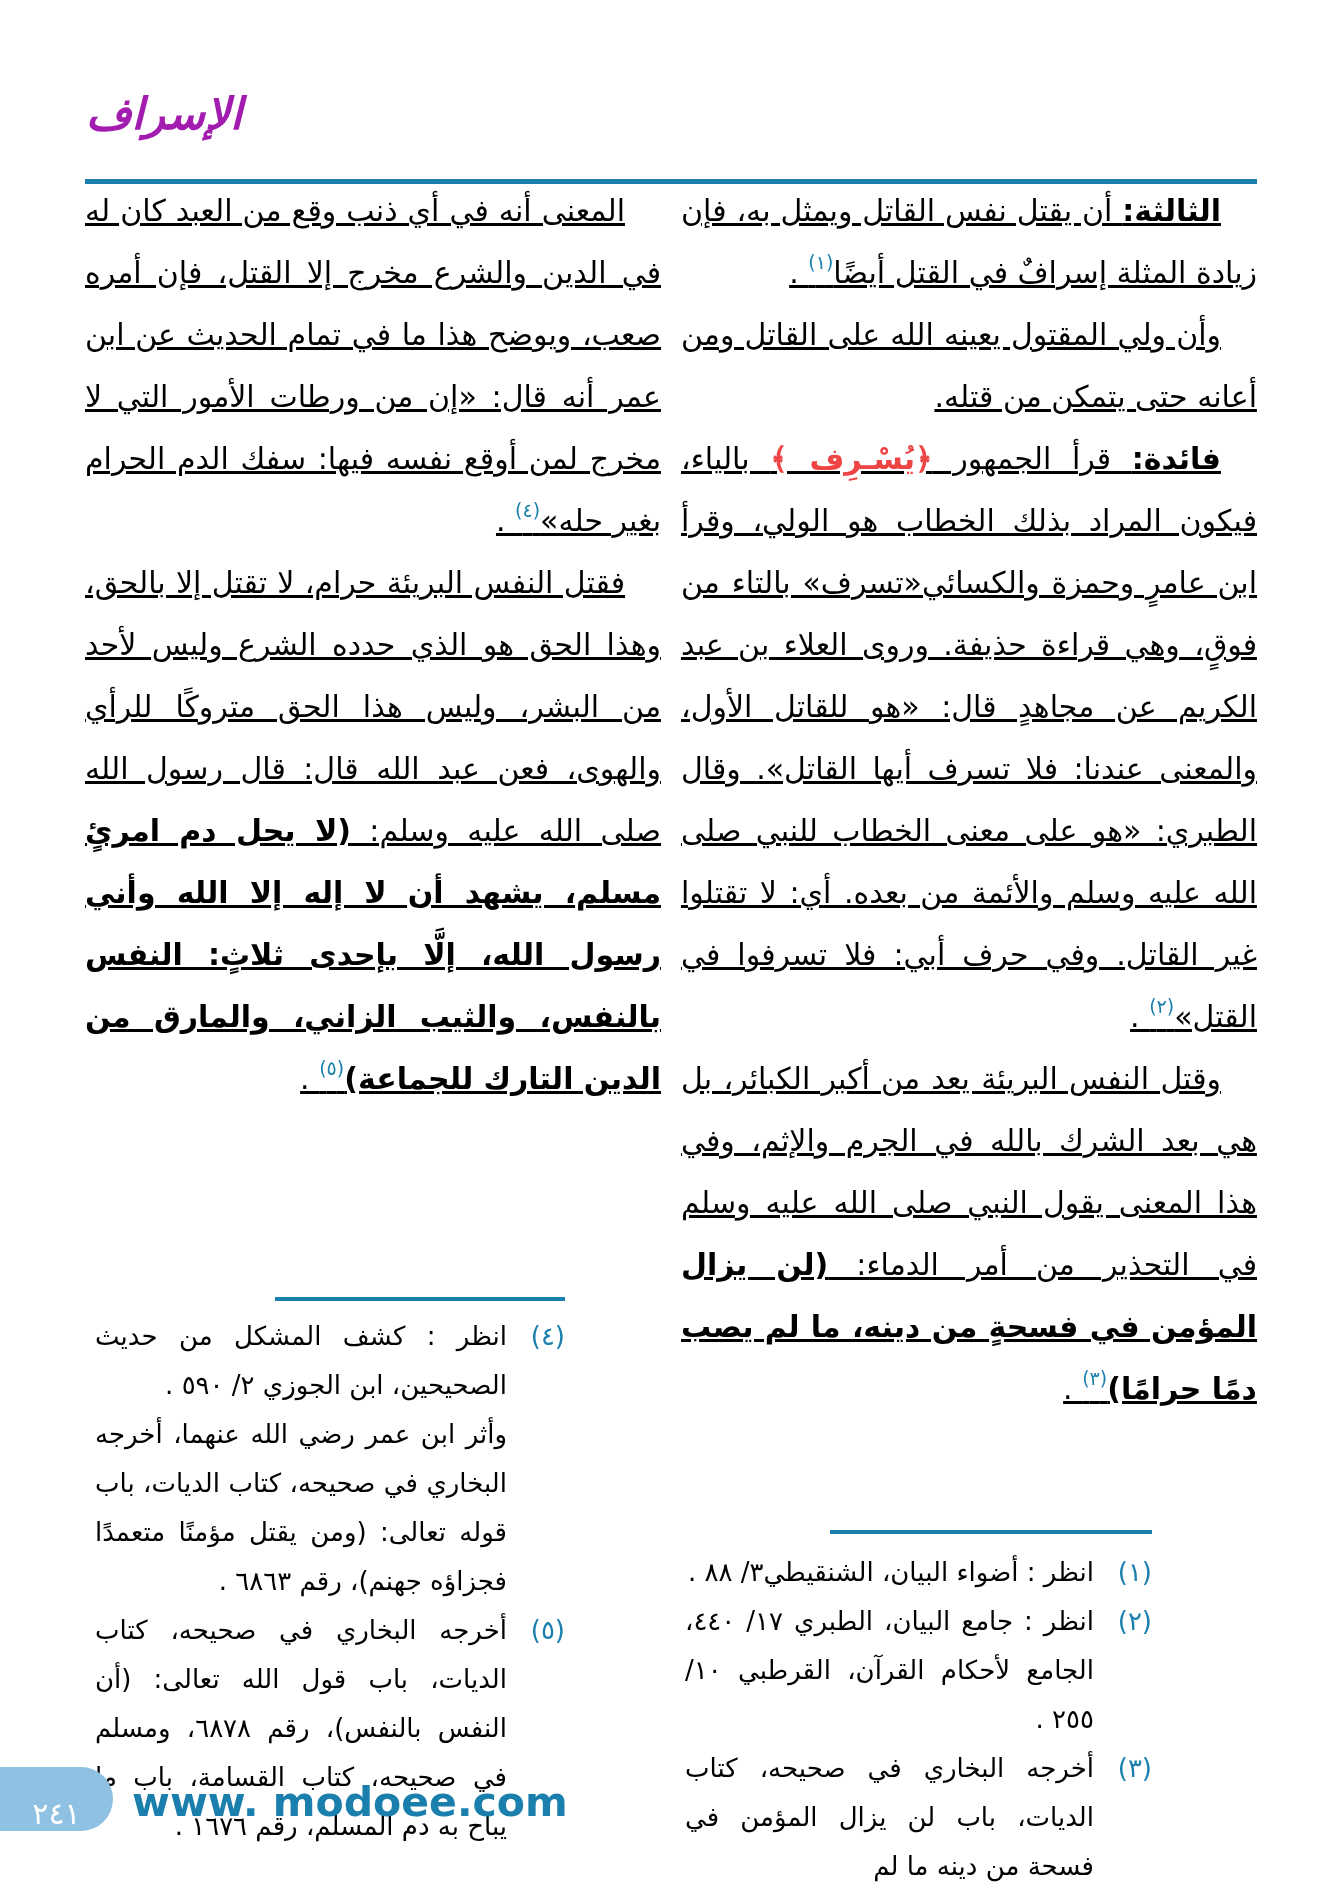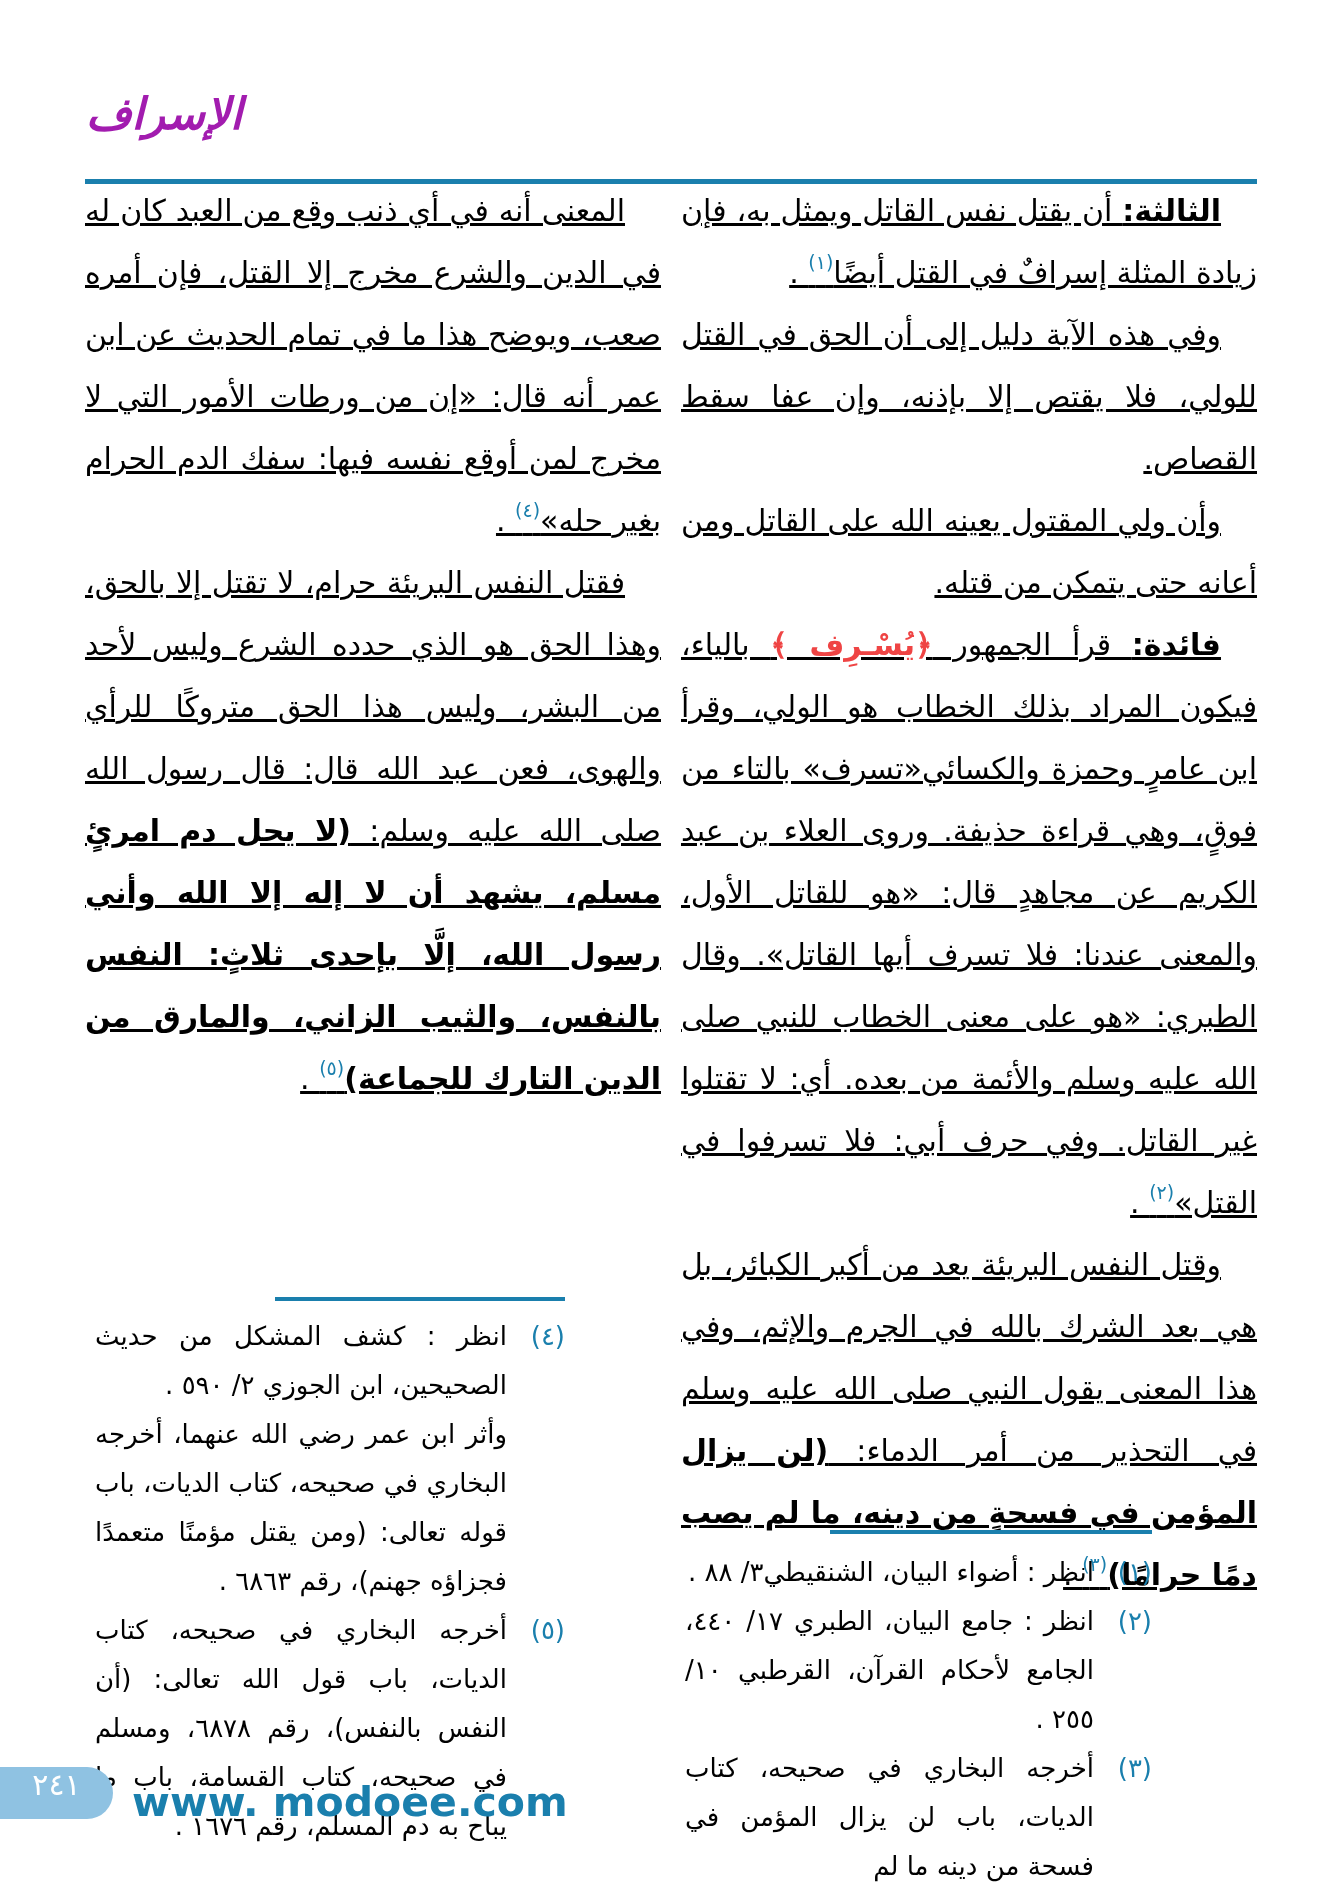--- a/index.html
+++ b/index.html
@@ -60,24 +60,24 @@
   .fn-cont{padding-right:58px;}
   .fn-item{display:flex;gap:8px;}
   .fn-num{
     color:#1a7fad;flex:0 0 50px;text-align:right;white-space:nowrap;
   }
   .fn-text{flex:1 1 auto;}
   .fn-text div{margin:0;}
   
   .page-badge{
     position:absolute;left:0;top:1767px;
-    width:113px;height:52px;
+    width:113px;height:64px;
     background:#8fc2e2;
     border-radius:0 36px 36px 0;
-    display:flex;align-items:flex-start;justify-content:center;
+    display:flex;align-items:flex-end;justify-content:center;
   }
   .page-number{
     color:#ffffff;font-size:30px;letter-spacing:6px;
   }
   .website{
     position:absolute;left:132px;top:1778px;
     color:#1a7fad;font-size:41px;font-weight:bold;
     direction:ltr;
     text-decoration:none;
   }
@@ -85,21 +85,20 @@
 </head>
 <body>
 
 <div class="page">
 
   <div class="page-title">الإسراف</div>
   <div class="header-rule"></div>
 
   <div class="col col-right">
     <p><span class="lead">الثالثة:</span><span> أن يقتل نفس القاتل ويمثل به، فإن زيادة المثلة إسرافٌ في القتل أيضًا</span><span class="fnref">(١)</span><span> .</span></p>
-    <p><span>وفي هذه الآية دليل إلى أن الحق في القتل للولي، فلا يقتص إلا بإذنه، وإن عفا سقط القصاص.</span></p>
     <p><span>وأن ولي المقتول يعينه الله على القاتل ومن أعانه حتى يتمكن من قتله.</span></p>
     <p><span class="lead">فائدة:</span><span> قرأ الجمهور </span><span class="quran">﴿يُسْـرِف ﴾</span><span> بالياء، فيكون المراد بذلك الخطاب هو الولي، وقرأ ابن عامرٍ وحمزة والكسائي«تسرف» بالتاء من فوقٍ، وهي قراءة حذيفة. وروى العلاء بن عبد الكريم عن مجاهدٍ قال: «هو للقاتل الأول، والمعنى عندنا: فلا تسرف أيها القاتل». وقال الطبري: «هو على معنى الخطاب للنبي صلى الله عليه وسلم والأئمة من بعده. أي: لا تقتلوا غير القاتل. وفي حرف أبي: فلا تسرفوا في القتل»</span><span class="fnref">(٢)</span><span> .</span></p>
     <p><span>وقتل النفس البريئة يعد من أكبر الكبائر، بل هي بعد الشرك بالله في الجرم والإثم، وفي هذا المعنى يقول النبي صلى الله عليه وسلم في التحذير من أمر الدماء: </span><span class="hadith">(لن يزال المؤمن في فسحةٍ من دينه، ما لم يصب دمًا حرامًا)</span><span class="fnref">(٣)</span><span> .</span></p>
   </div>
 
   <div class="col col-left">
     <p><span>المعنى أنه في أي ذنب وقع من العبد كان له في الدين والشرع مخرج إلا القتل، فإن أمره صعب، ويوضح هذا ما في تمام الحديث عن ابن عمر أنه قال: «إن من ورطات الأمور التي لا مخرج لمن أوقع نفسه فيها: سفك الدم الحرام بغير حله»</span><span class="fnref">(٤)</span><span> .</span></p>
     <p><span>فقتل النفس البريئة حرام، لا تقتل إلا بالحق، وهذا الحق هو الذي حدده الشرع وليس لأحد من البشر، وليس هذا الحق متروكًا للرأي والهوى، فعن عبد الله قال: قال رسول الله صلى الله عليه وسلم: </span><span class="hadith">(لا يحل دم امرئٍ مسلم، يشهد أن لا إله إلا الله وأني رسول الله، إلَّا بإحدى ثلاثٍ: النفس بالنفس، والثيب الزاني، والمارق من الدين التارك للجماعة)</span><span class="fnref">(٥)</span><span> .</span></p>
   </div>
 

